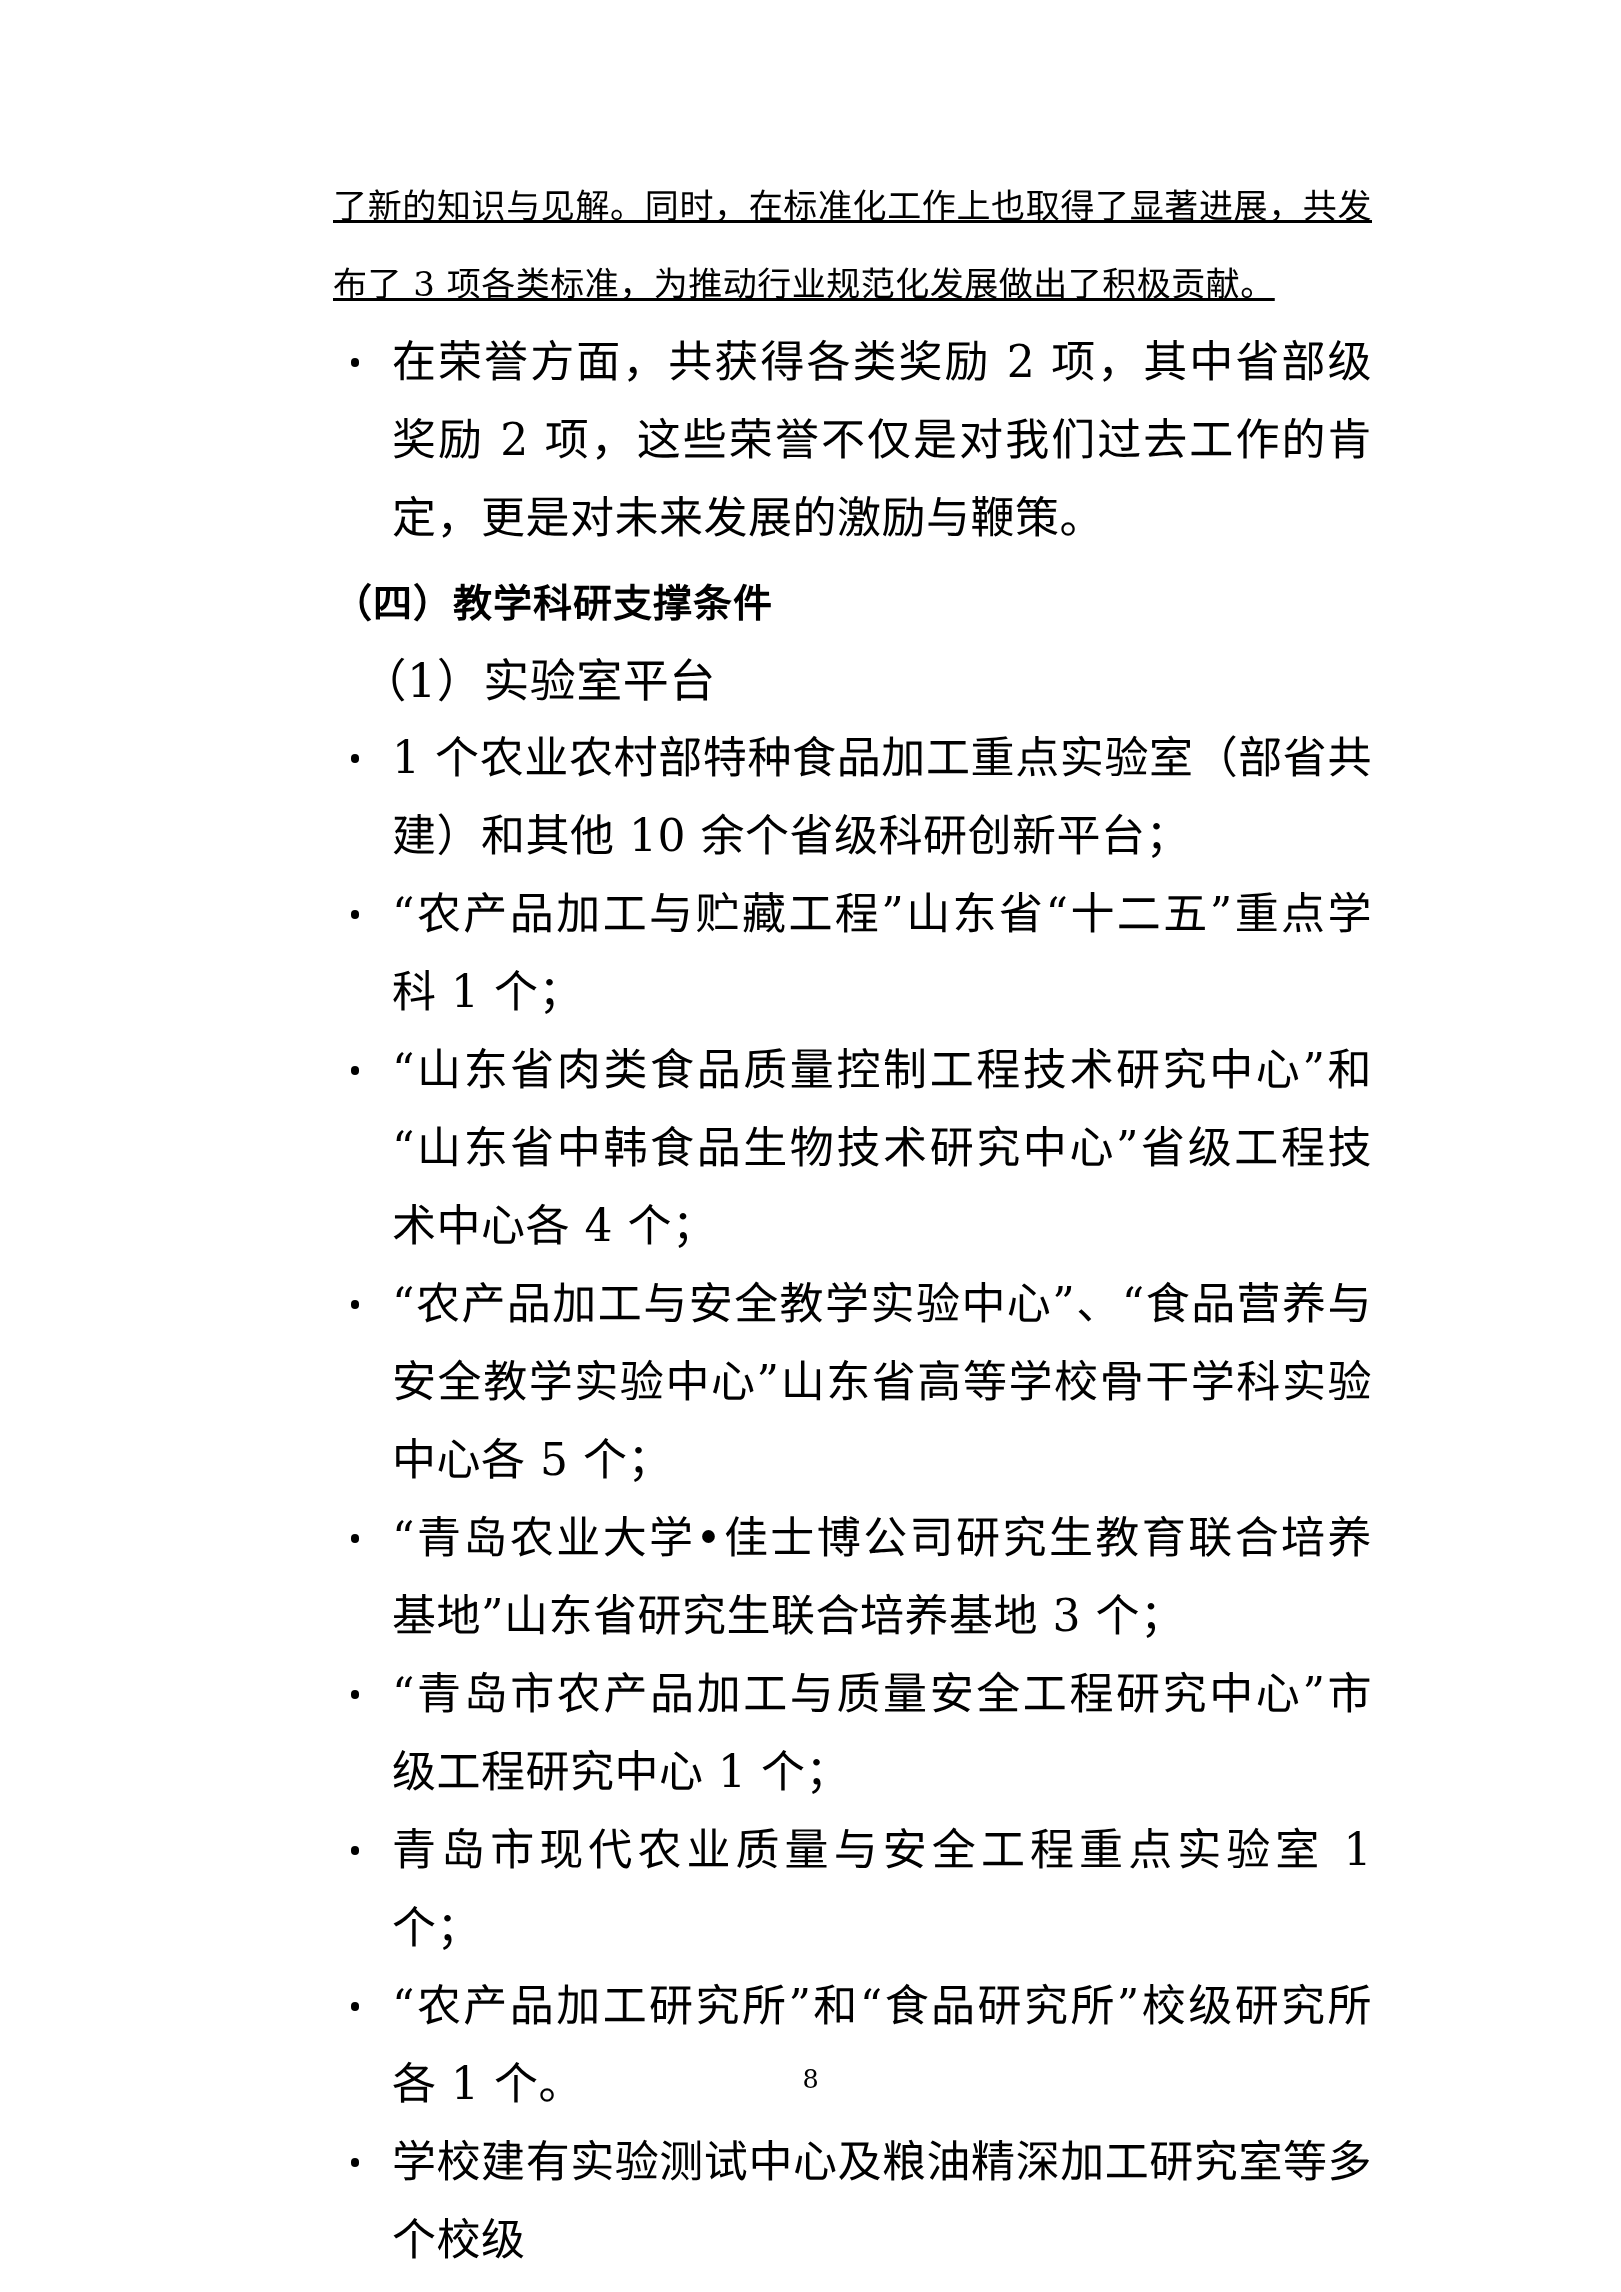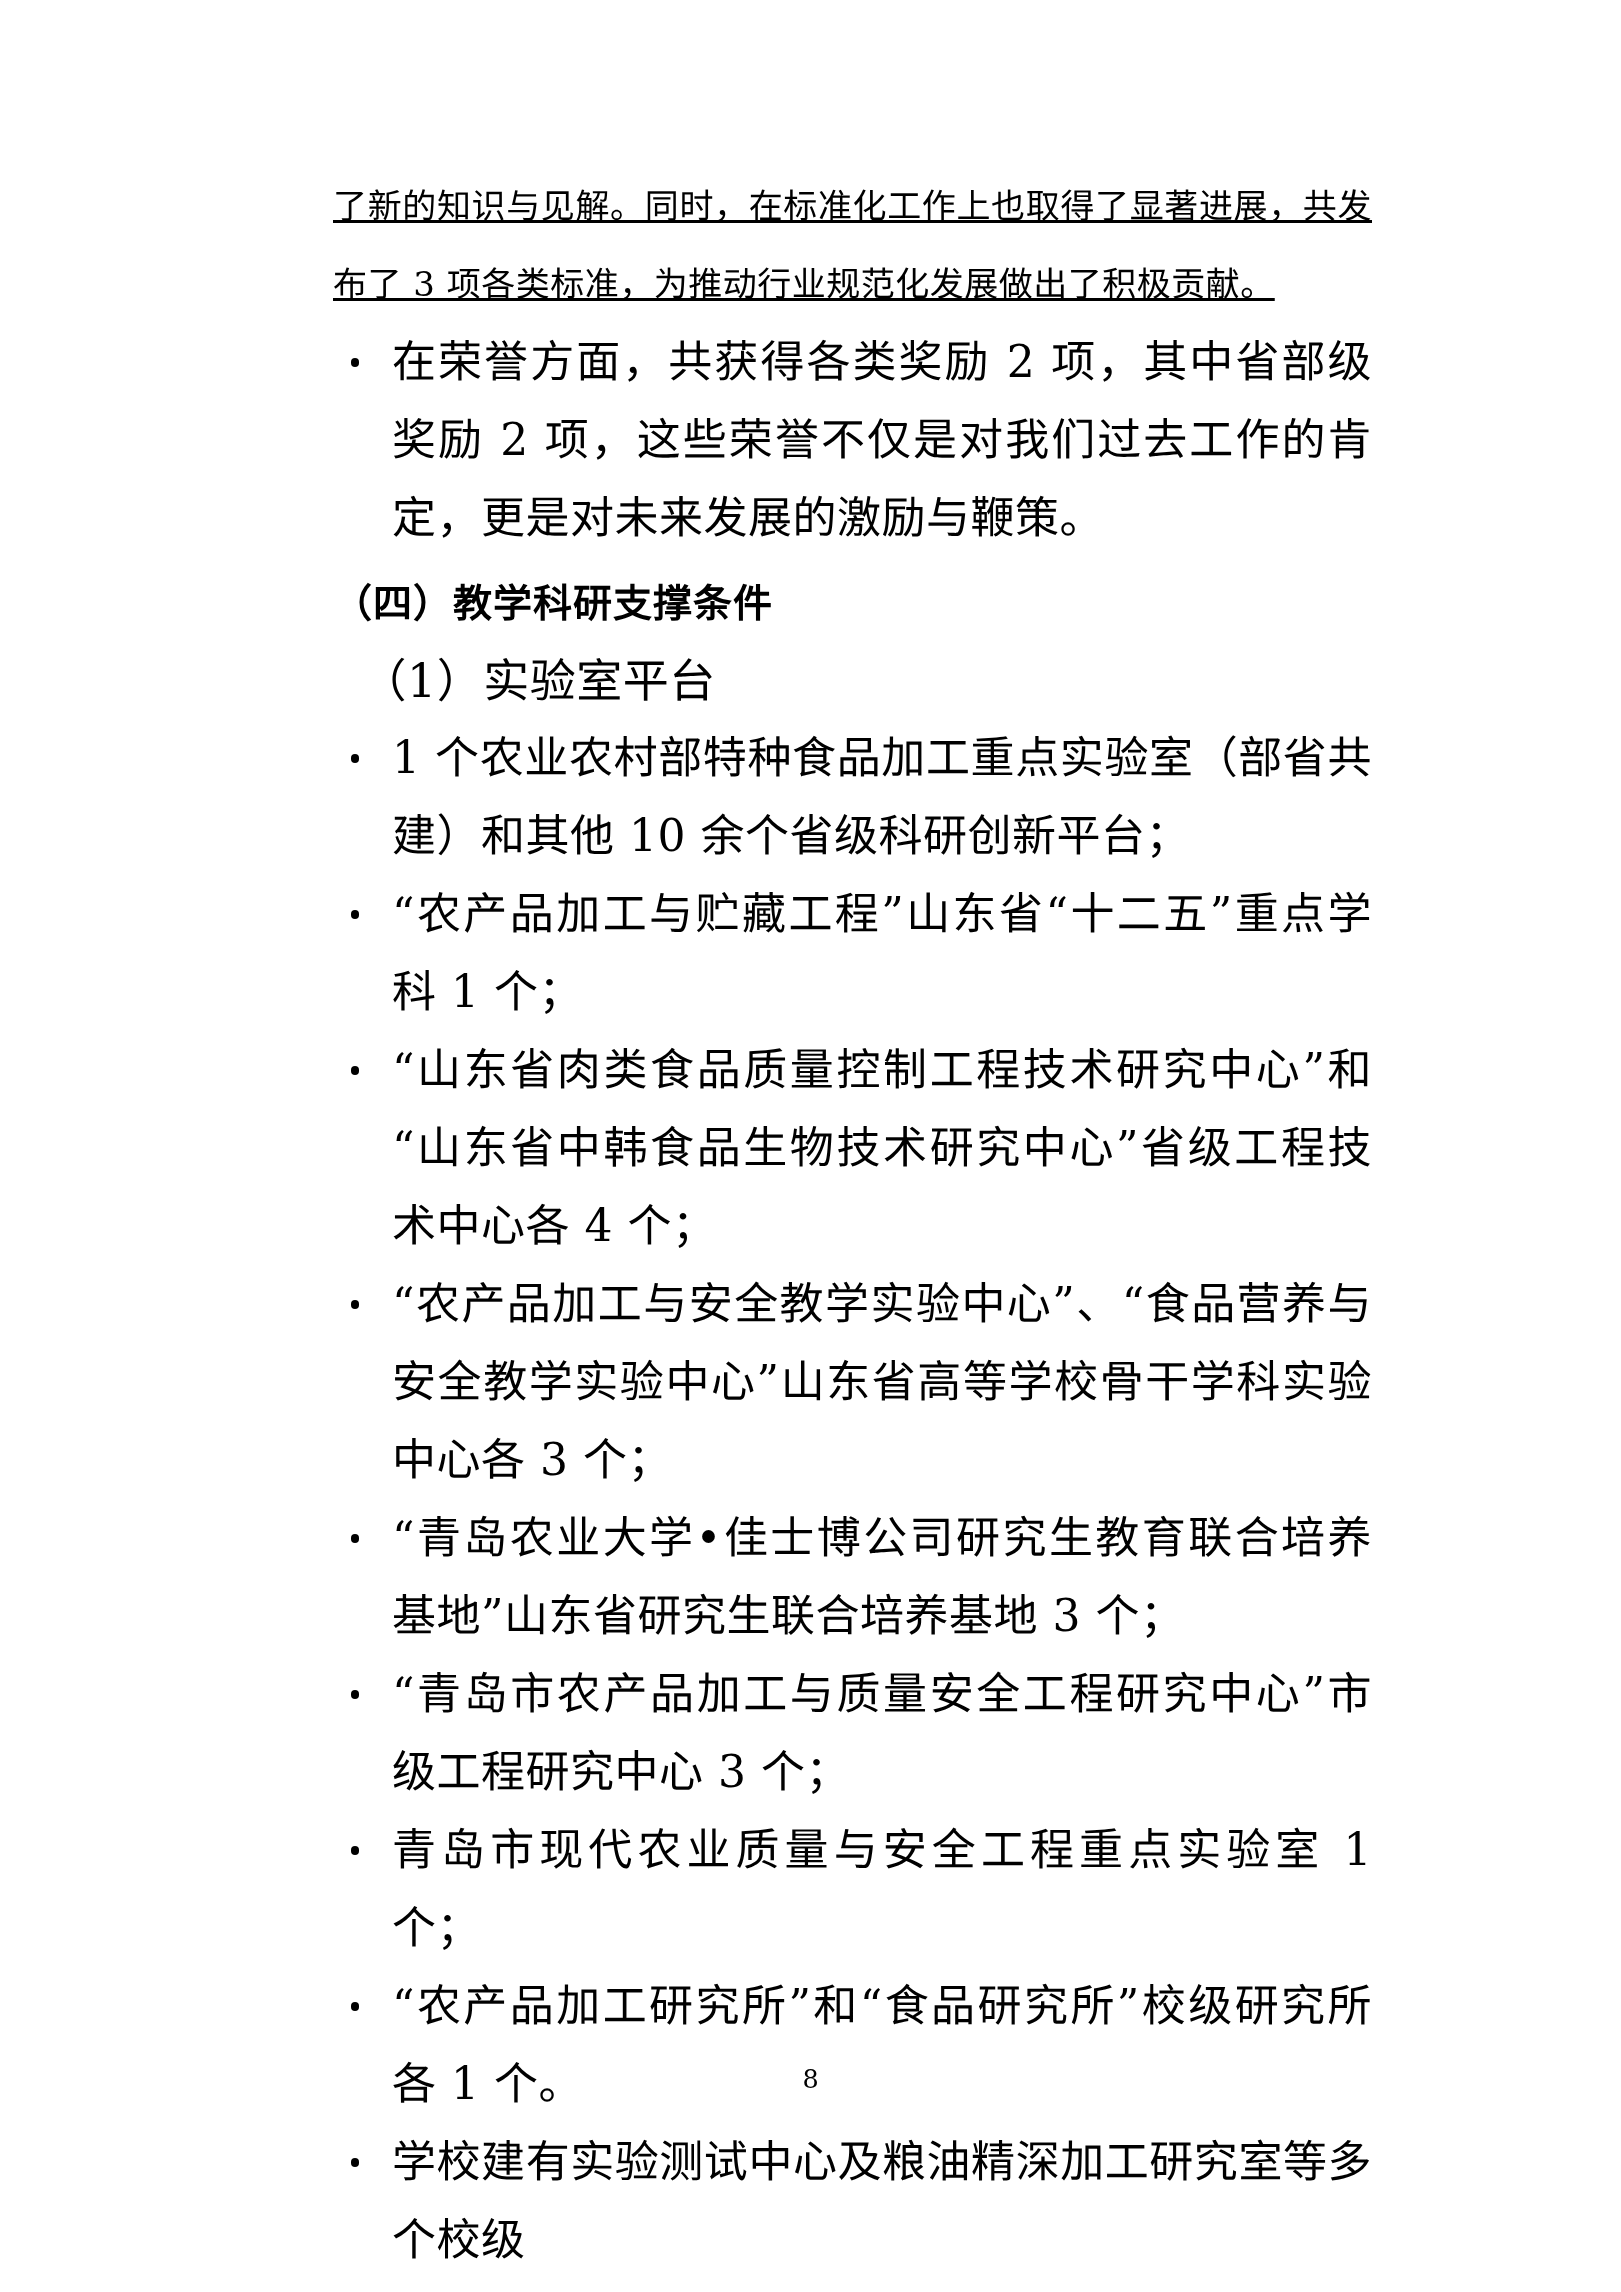--- a/index.html
+++ b/index.html
@@ -93,23 +93,23 @@
     </ul>
 
     <p class="heading">（四）教学科研支撑条件</p>
 
     <p class="subheading">（1）实验室平台</p>
 
     <ul class="bullet-list">
       <li class="bullet-item">1 个农业农村部特种食品加工重点实验室（部省共建）和其他 10 余个省级科研创新平台；</li>
       <li class="bullet-item">“农产品加工与贮藏工程”山东省“十二五”重点学科 1 个；</li>
       <li class="bullet-item">“山东省肉类食品质量控制工程技术研究中心”和“山东省中韩食品生物技术研究中心”省级工程技术中心各 4 个；</li>
-      <li class="bullet-item">“农产品加工与安全教学实验中心”、“食品营养与安全教学实验中心”山东省高等学校骨干学科实验中心各 3 个；</li>
+      <li class="bullet-item">“农产品加工与安全教学实验中心”、“食品营养与安全教学实验中心”山东省高等学校骨干学科实验中心各 5 个；</li>
       <li class="bullet-item">“青岛农业大学•佳士博公司研究生教育联合培养基地”山东省研究生联合培养基地 3 个；</li>
-      <li class="bullet-item">“青岛市农产品加工与质量安全工程研究中心”市级工程研究中心 3 个；</li>
+      <li class="bullet-item">“青岛市农产品加工与质量安全工程研究中心”市级工程研究中心 1 个；</li>
       <li class="bullet-item">青岛市现代农业质量与安全工程重点实验室 1 个；</li>
       <li class="bullet-item">“农产品加工研究所”和“食品研究所”校级研究所各 1 个。</li>
       <li class="bullet-item">学校建有实验测试中心及粮油精深加工研究室等多个校级</li>
     </ul>
 
   </div>
 
   <div class="page-number">8</div>
 </div>
 

